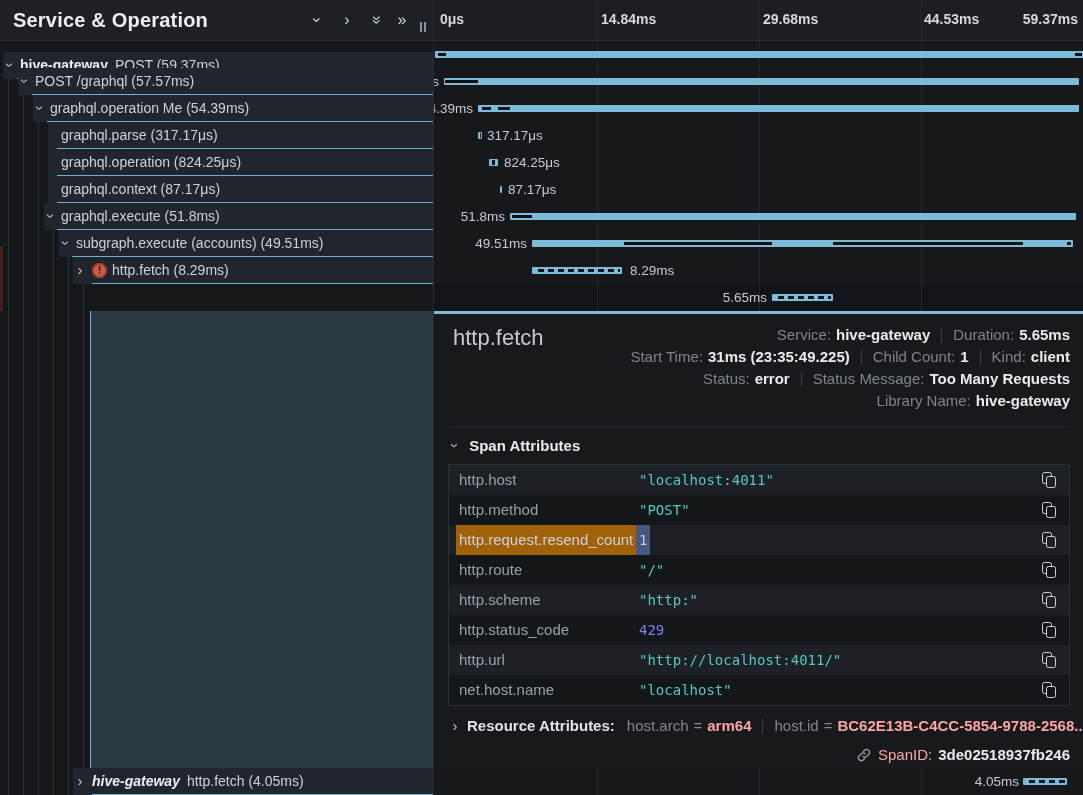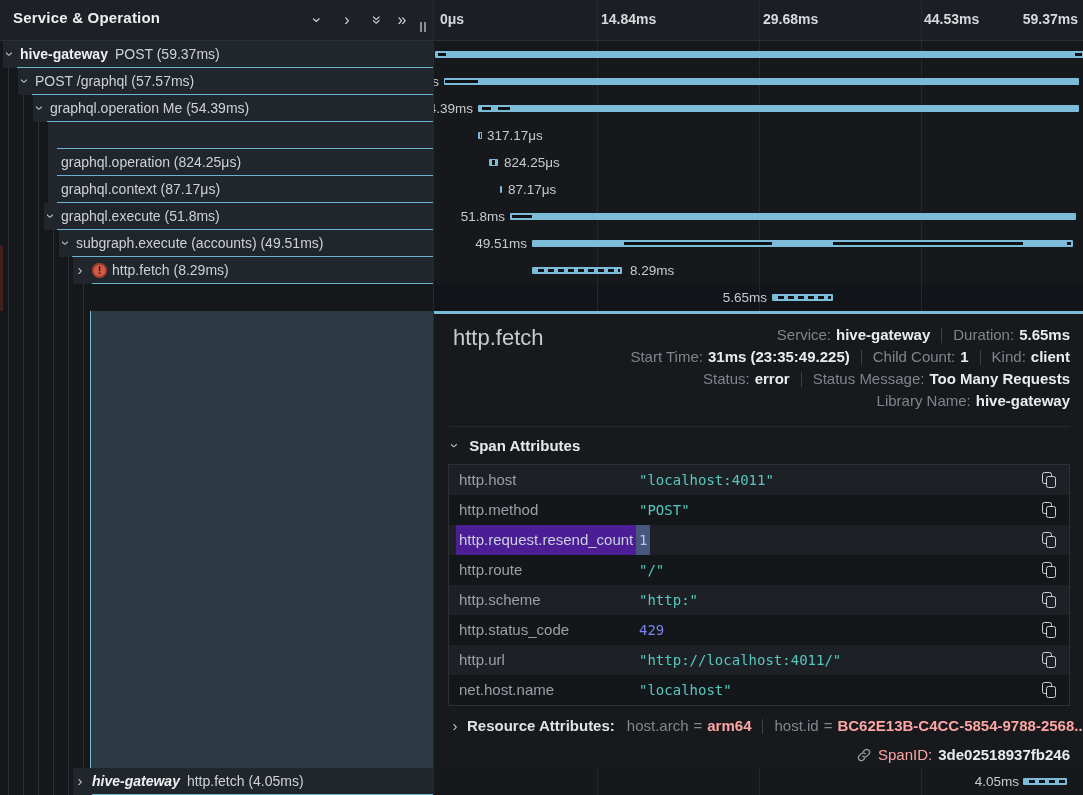--- a/index.html
+++ b/index.html
@@ -3,21 +3,21 @@
 <meta charset="utf-8">
 <style>
   html,body{margin:0;padding:0;background:#0e1013;}
   #app{position:relative;width:1083px;height:795px;overflow:hidden;background:#15181b;
        font-family:"Liberation Sans",sans-serif;color:#ced2d7;-webkit-font-smoothing:antialiased;}
   .abs{position:absolute;}
 
   
   #tree-pane{position:absolute;left:0;top:0;width:433px;height:795px;background:#15181b;overflow:hidden;}
   #tree-header{position:absolute;left:0;top:0;width:433px;height:41px;background:#1d2126;}
-  #tree-header .title{position:absolute;left:13px;top:9px;font-size:15px;font-weight:700;color:#eceef1;letter-spacing:.2px;}
+  #tree-header .title{position:absolute;left:13px;top:9px;font-size:20px;font-weight:700;color:#eceef1;letter-spacing:.2px;}
   .hicon{position:absolute;top:10px;width:18px;height:20px;color:#cfd4d9;font-size:16px;line-height:20px;
          text-align:center;cursor:pointer;background:none;border:none;padding:0;font-family:inherit;}
   .hicon::before{display:inline-block;}
   .ic-chev::before{content:"\203A";}
   .ic-dbl::before{content:"\00BB";}
   .rot90::before{transform:rotate(90deg);}
   #pane-handle{position:absolute;left:419px;top:22px;width:10px;height:12px;cursor:col-resize;}
   #pane-handle i{position:absolute;top:0;width:1.5px;height:10px;background:#8a9097;}
   #pane-handle i:first-child{left:1px;} #pane-handle i:last-child{left:5px;}
 
@@ -70,21 +70,21 @@
   #span-attr-heading .chev{position:static;display:inline-block;height:20px;line-height:19px;font-weight:400;margin-right:4px;}
   #res-heading .chev{position:static;display:inline-block;height:22px;line-height:21px;font-weight:400;margin-right:6px;}
 
   #attr-table{position:absolute;left:14px;top:150px;width:622px;border:1px solid #2c3037;box-sizing:border-box;}
   .arow{position:relative;height:30px;background:#1d2126;}
   .arow.alt{background:#14171a;}
   .akey{position:absolute;left:10px;top:0;height:30px;line-height:30px;font-size:15px;color:#99a0a7;}
   .aval{position:absolute;left:190px;top:0;height:30px;line-height:30px;font-size:14px;font-family:"DejaVu Sans Mono",monospace;}
   .aval.string{color:#57c8bf;}
   .aval.number{color:#7c81f2;}
-  .arow.hl .akey{background:#4c1d95;color:#c9d2e0;padding:0 3px;left:7px;}
+  .arow.hl .akey{background:#a16207;color:#c9d2e0;padding:0 3px;left:7px;}
   .arow.hl .aval{background:#46587b;color:#bcc6f2;padding:0 3px;left:187px;}
   .copy{position:absolute;right:12px;top:7px;width:16px;height:16px;background:none;border:none;padding:0;cursor:pointer;}
   .copy .b{position:absolute;left:1px;top:0;width:8px;height:10px;border:1.5px solid #ced2d7;border-radius:2.5px;}
   .copy .f{position:absolute;left:5px;top:4px;width:8px;height:10px;border:1.5px solid #ced2d7;border-radius:2.5px;background:#1d2126;}
   .arow.alt .copy .f{background:#14171a;}
 
   #res-heading{position:absolute;left:15px;top:401px;height:22px;line-height:22px;font-size:15px;white-space:nowrap;display:flex;align-items:center;cursor:pointer;}
   #res-heading .rtitle{color:#dfe3e7;font-weight:700;margin-right:12px;}
   .rkey{color:#82888f;} .req{color:#82888f;margin:0 5px;} .rval{color:#fca5a5;font-weight:700;}
   #spanid-line{position:absolute;right:14px;top:430px;height:22px;line-height:22px;font-size:15px;display:flex;align-items:center;}
@@ -109,41 +109,42 @@
 
     <div class="guide" style="left:8px;top:54px;height:741px"></div>
     <div class="guide" style="left:23px;top:81px;height:714px"></div>
     <div class="guide" style="left:38px;top:108px;height:687px"></div>
     <div class="guide" style="left:53px;top:216px;height:579px"></div>
     <div class="guide" style="left:68px;top:243px;height:552px"></div>
     <div class="guide" style="left:83px;top:270px;height:525px"></div>
 
     <div id="minimap-strip"></div>
 
-    <div class="trow" style="top:41px">
+    <div class="trow" style="top:52px">
       <div class="surface" style="left:3px"></div>
       <div class="rborder" style="left:17px"></div>
       <span class="chev open" style="left:3px"></span>
       <span class="lbl" style="left:20px"><b class="svc">hive-gateway</b><span>POST (59.37ms)</span></span>
     </div>
     <div class="trow" style="top:68px">
       <div class="surface" style="left:18px"></div>
       <div class="rborder" style="left:32px"></div>
       <span class="chev open" style="left:18px"></span>
       <span class="lbl" style="left:35px">POST /graphql (57.57ms)</span>
     </div>
     <div class="trow" style="top:95px">
       <div class="surface" style="left:33px"></div>
       <div class="rborder" style="left:47px"></div>
       <span class="chev open" style="left:33px"></span>
       <span class="lbl" style="left:50px">graphql.operation Me (54.39ms)</span>
     </div>
     <div class="trow" style="top:122px">
       <div class="surface" style="left:48px"></div>
       <div class="rborder" style="left:57px"></div>
+      <span class="lbl" style="left:61px">graphql.parse (317.17μs)</span>
     </div>
     <div class="trow" style="top:149px">
       <div class="surface" style="left:48px"></div>
       <div class="rborder" style="left:57px"></div>
       <span class="lbl" style="left:61px">graphql.operation (824.25μs)</span>
     </div>
     <div class="trow" style="top:176px">
       <div class="surface" style="left:48px"></div>
       <div class="rborder" style="left:57px"></div>
       <span class="lbl" style="left:61px">graphql.context (87.17μs)</span>

